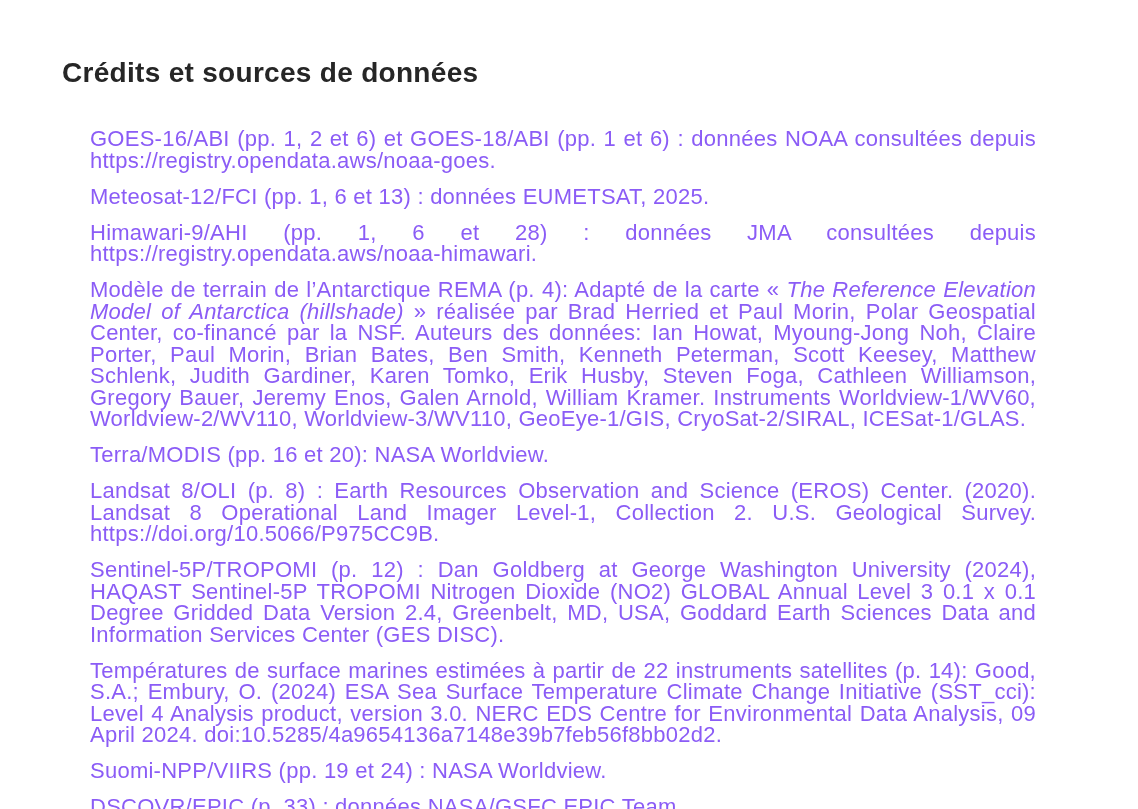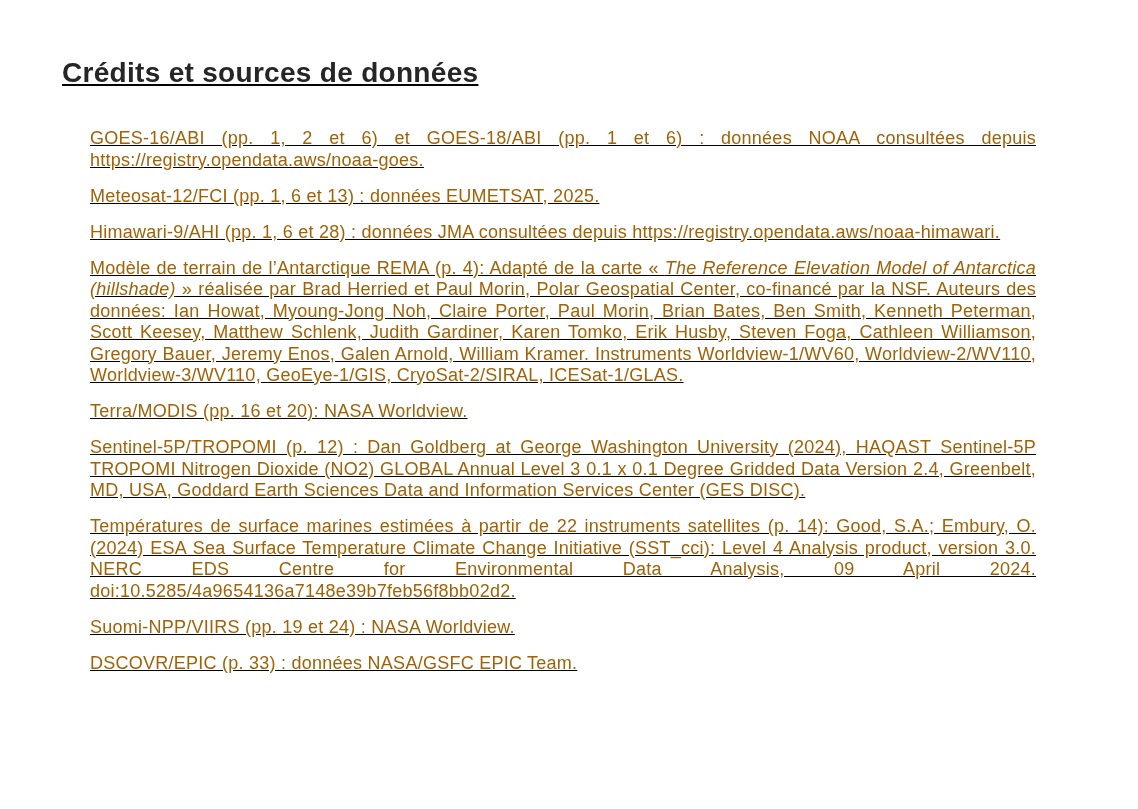--- a/index.html
+++ b/index.html
@@ -12,54 +12,54 @@
     height: 809px;
     overflow: hidden;
     font-family: "Liberation Sans", sans-serif;
   }
   .page {
     box-sizing: border-box;
     width: 1138px;
     height: 656px;
     padding: 56px 102px 0 90px;
     background: #ffffff;
-    text-decoration: underline;
   }
   .title {
     font-size: 28px;
     line-height: 34px;
     font-weight: 700;
     color: #262626;
     letter-spacing: 0.3px;
     margin: 0 0 38px -28px;
   }
   .credits {
     width: 100%;
   }
   .credit {
-    font-size: 18px;
+    font-size: 22px;
     line-height: 21.5px;
     letter-spacing: 0.25px;
-    color: #a16207;
+    color: #8b5cf6;
     text-align: justify;
     margin: 0 0 14.5px 0;
   }
   .credit em {
     font-style: italic;
   }
 </style>
 </head>
 <body>
 
 <div class="page">
   <h1 class="title">Crédits et sources de données</h1>
   <div class="credits">
       <p class="credit"><span>GOES-16/ABI (pp. 1, 2 et 6) et GOES-18/ABI (pp. 1 et 6) : données NOAA consultées depuis https://registry.opendata.aws/noaa-goes.</span></p>
       <p class="credit"><span>Meteosat-12/FCI (pp. 1, 6 et 13) : données EUMETSAT, 2025.</span></p>
       <p class="credit"><span>Himawari-9/AHI (pp. 1, 6 et 28) : données JMA consultées depuis https://registry.opendata.aws/noaa-himawari.</span></p>
       <p class="credit"><span>Modèle de terrain de l’Antarctique REMA (p. 4): Adapté de la carte « </span><em>The Reference Elevation Model of Antarctica (hillshade)</em><span> » réalisée par Brad Herried et Paul Morin, Polar Geospatial Center, co-financé par la NSF. Auteurs des données: Ian Howat, Myoung-Jong Noh, Claire Porter, Paul Morin, Brian Bates, Ben Smith, Kenneth Peterman, Scott Keesey, Matthew Schlenk, Judith Gardiner, Karen Tomko, Erik Husby, Steven Foga, Cathleen Williamson, Gregory Bauer, Jeremy Enos, Galen Arnold, William Kramer. Instruments Worldview-1/WV60, Worldview-2/WV110, Worldview-3/WV110, GeoEye-1/GIS, CryoSat-2/SIRAL, ICESat-1/GLAS.</span></p>
       <p class="credit"><span>Terra/MODIS (pp. 16 et 20): NASA Worldview.</span></p>
+      <p class="credit"><span>Landsat 8/OLI (p. 8) : Earth Resources Observation and Science (EROS) Center. (2020). Landsat 8 Operational Land Imager Level-1, Collection 2. U.S. Geological Survey. https://doi.org/10.5066/P975CC9B.</span></p>
       <p class="credit"><span>Sentinel-5P/TROPOMI (p. 12) : Dan Goldberg at George Washington University (2024), HAQAST Sentinel-5P TROPOMI Nitrogen Dioxide (NO2) GLOBAL Annual Level 3 0.1 x 0.1 Degree Gridded Data Version 2.4, Greenbelt, MD, USA, Goddard Earth Sciences Data and Information Services Center (GES DISC).</span></p>
       <p class="credit"><span>Températures de surface marines estimées à partir de 22 instruments satellites (p. 14): Good, S.A.; Embury, O. (2024) ESA Sea Surface Temperature Climate Change Initiative (SST_cci): Level 4 Analysis product, version 3.0. NERC EDS Centre for Environmental Data Analysis, 09 April 2024. doi:10.5285/4a9654136a7148e39b7feb56f8bb02d2.</span></p>
       <p class="credit"><span>Suomi-NPP/VIIRS (pp. 19 et 24) : NASA Worldview.</span></p>
       <p class="credit"><span>DSCOVR/EPIC (p. 33) : données NASA/GSFC EPIC Team.</span></p>
     </div>
 </div>
 
 </body></html>

